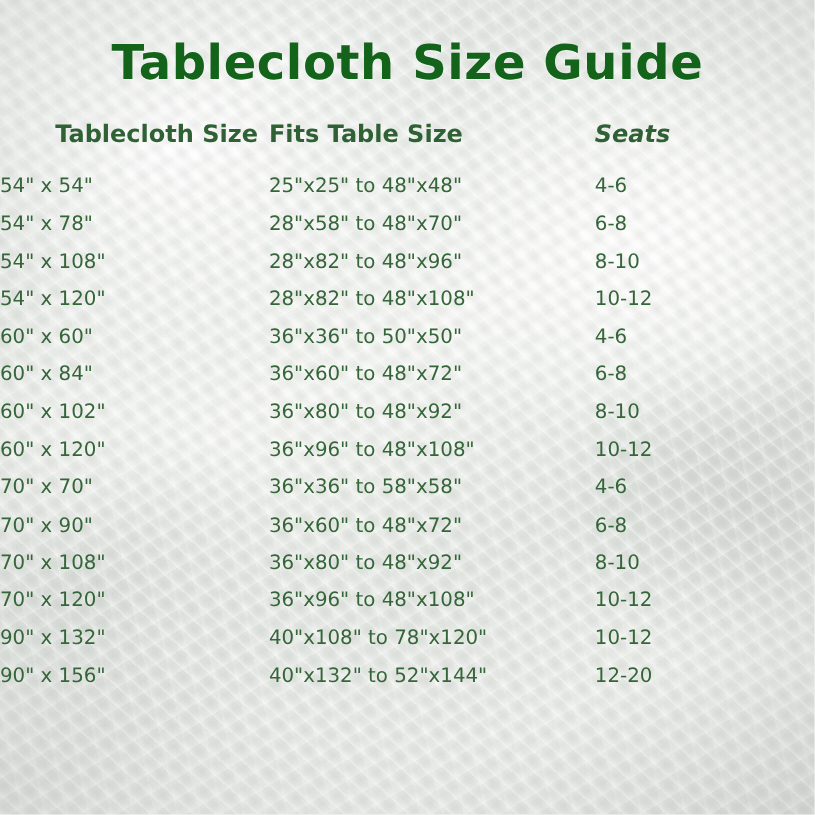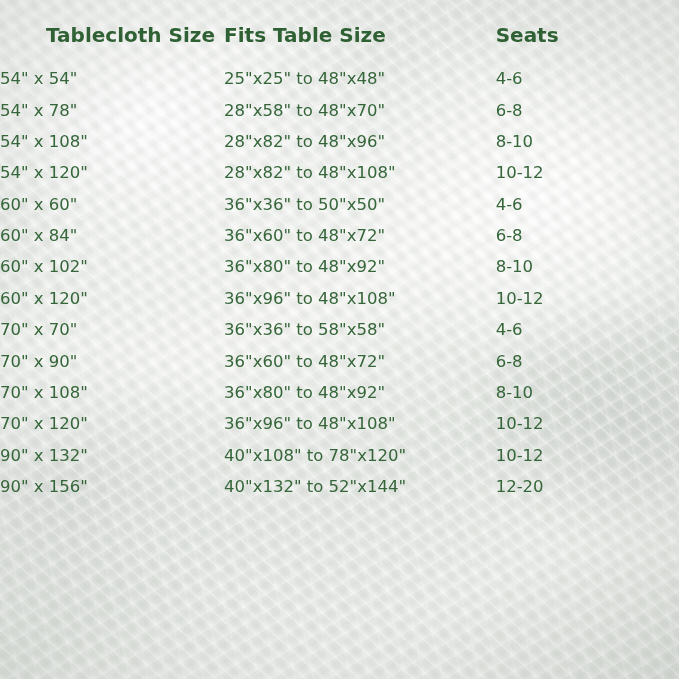--- a/index.html
+++ b/index.html
@@ -81,30 +81,31 @@
     color: #35663a;
     padding: 6.2px 0;
     text-align: left;
     white-space: nowrap;
   }
   .col-size   { width: 33%; padding-left: 76px; }
   .col-fits   { width: 40%; padding-left: 0px; }
   .col-seats  { width: 27%; padding-left: 10px; }
   th.col-size  { padding-left: 46px; }
   th.col-fits  { padding-left: 0px; }
-  th.col-seats { padding-left: 0px; }
+  th.col-seats { padding-left: 0px; font-style: italic; }
 </style>
 </head>
 <body>
 
 <div class="page">
   <div class="texture"></div>
   <div class="vignette"></div>
 
   <div class="content">
+    <h1 class="title">Tablecloth Size Guide</h1>
 
     <table class="guide">
       <thead>
         <tr>
           <th class="col-size">Tablecloth Size</th>
           <th class="col-fits">Fits Table Size</th>
           <th class="col-seats">Seats</th>
         </tr>
       </thead>
       <tbody id="table-body">

